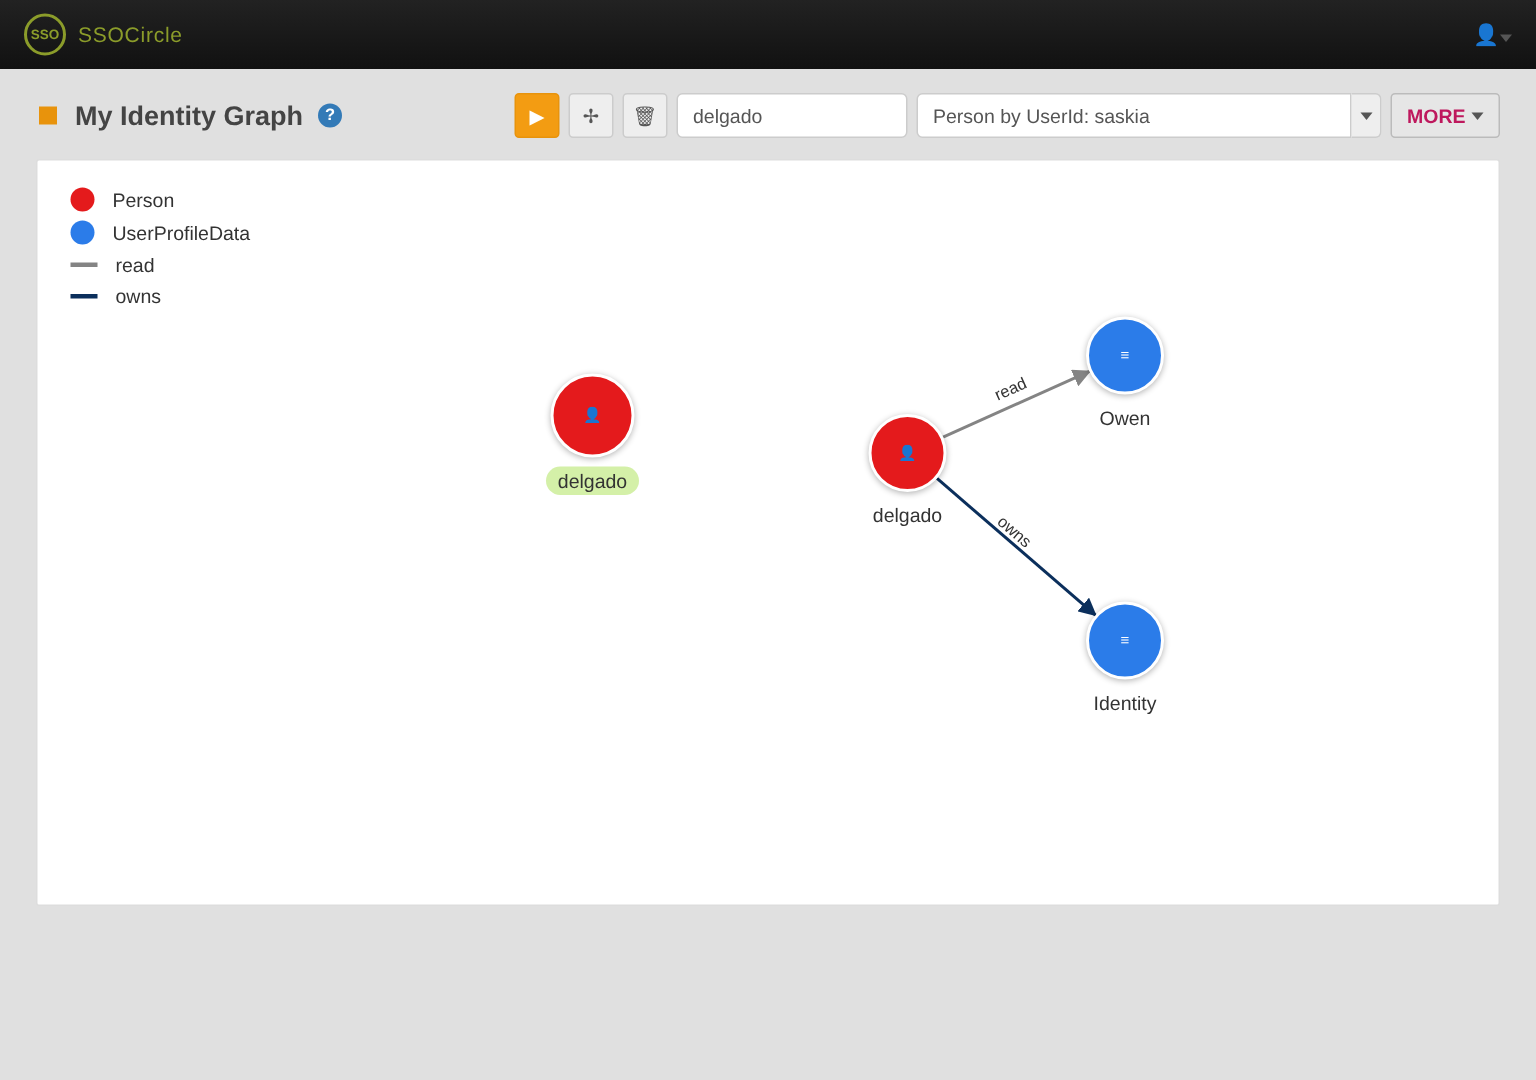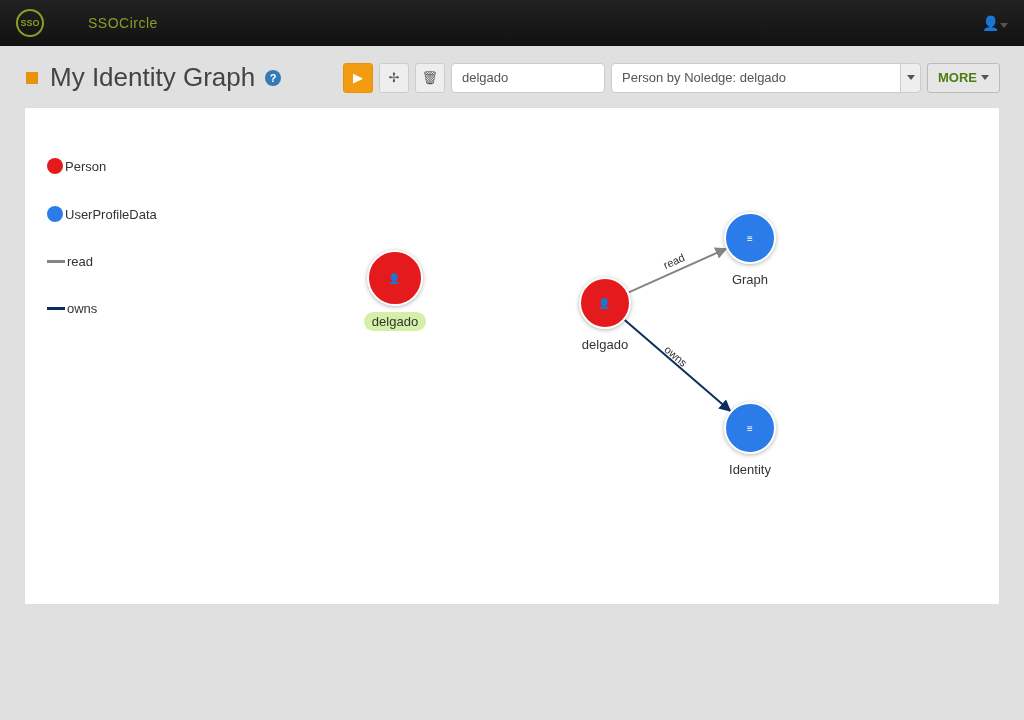--- a/index.html
+++ b/index.html
@@ -1,43 +1,43 @@
 <!DOCTYPE html>
 <html><head>
 <meta charset="utf-8">
 <style>
 * { box-sizing: border-box; margin: 0; padding: 0; }
 body { font-family: Arial, Helvetica, sans-serif; background: #e0e0e0; width: 1024px; height: 720px; overflow: hidden; }
 
 .topbar { height: 46px; background: linear-gradient(#222, #111); display: flex; align-items: center; padding: 0 16px; justify-content: space-between; }
 .brand { display: flex; align-items: center; gap: 8px; text-align: right; }
 .brand-logo { width: 28px; height: 28px; border-radius: 50%; border: 2px solid #8b9c2a; display: flex; align-items: center; justify-content: center; color: #8b9c2a; font-size: 9px; font-weight: bold; }
-.brand-text { color: #8b9c2a; font-size: 14px; letter-spacing: 0.5px; margin-left: 36px; }
+.brand-text { color: #8b9c2a; font-size: 14px; letter-spacing: 0.5px; }
 .user-menu { color: #ccc; font-size: 14px; }
 
 .content { padding: 16px 24px; }
 .header-row { display: flex; align-items: center; justify-content: space-between; margin-bottom: 14px; }
 .title-group { display: flex; align-items: center; gap: 10px; }
 .share-icon { width: 16px; height: 16px; color: #e8930c; }
-.page-title { font-size: 26px; font-weight: normal; color: #444; }
+.page-title { font-size: 18px; font-weight: bold; color: #444; }
 .help-icon { width: 16px; height: 16px; border-radius: 50%; background: #337ab7; color: #fff; display: inline-flex; align-items: center; justify-content: center; font-size: 11px; font-weight: bold; }
 
 .toolbar { display: flex; align-items: center; gap: 6px; }
 .btn { height: 30px; border: 1px solid #ccc; background: #eee; border-radius: 3px; display: inline-flex; align-items: center; justify-content: center; cursor: pointer; padding: 0 8px; font-size: 13px; color: #555; }
 .btn-play { background: #f39c12; border-color: #e8930c; color: #fff; width: 30px; padding: 0; }
 .btn-icon { width: 30px; padding: 0; }
 .search-input { height: 30px; width: 154px; border: 1px solid #ccc; border-radius: 4px; padding: 0 10px; font-size: 13px; color: #555; }
 .select-display { height: 30px; width: 290px; border: 1px solid #ccc; border-radius: 4px 0 0 4px; background: #fff; padding: 0 10px; font-size: 13px; color: #555; display: flex; align-items: center; }
 .select-caret { height: 30px; width: 20px; border: 1px solid #ccc; border-left: none; background: #eee; border-radius: 0 4px 4px 0; display: inline-flex; align-items: center; justify-content: center; }
-.btn-more { background: #e6e6e6; border-color: #bbb; font-weight: bold; color: #4d7c0f; padding: 0 10px; text-align: center; }
+.btn-more { background: #e6e6e6; border-color: #bbb; font-weight: bold; color: #be185d; padding: 0 10px; text-align: center; }
 
 .panel { background: #fff; border: 1px solid #ddd; border-radius: 2px; height: 498px; position: relative; }
 
 .legend { position: absolute; top: 18px; left: 22px; font-size: 13px; color: #333; }
-.legend-row { display: flex; align-items: center; gap: 2px; margin-bottom: 6px; margin-top: 32px; }
+.legend-row { display: flex; align-items: center; gap: 12px; margin-bottom: 6px; }
 .legend-circle { width: 16px; height: 16px; border-radius: 50%; }
 .legend-line { width: 18px; height: 3px; }
 
 .graph { position: absolute; inset: 0; }
 .node { position: absolute; text-align: center; }
 .node-circle { border-radius: 50%; border: 2px solid #fff; box-shadow: 0 1px 4px rgba(0,0,0,0.3); display: flex; align-items: center; justify-content: center; margin: 0 auto; }
 .node-label { margin-top: 6px; font-size: 13px; color: #333; display: inline-block; padding: 2px 8px; border-radius: 10px; }
 .node-label.hl { background: #d4f0a8; }
 .node-icon { color: #fff; }
 
@@ -73,21 +73,21 @@
           <span>▶</span>
         </button>
       <button class="btn btn-icon">
           <span>✢</span>
         </button>
       <button class="btn btn-icon">
           <span>🗑</span>
         </button>
       <input class="search-input" value="delgado" style="">
       <div style="display:flex">
-        <div class="select-display">Person by Noledge: delgado</div>
+        <div class="select-display">Person by UserId: saskia</div>
         <div class="select-caret">
             <span class="caret-down"></span>
           </div>
       </div>
       <button class="btn btn-more">
           <span>MORE</span> 
           <span class="caret-down" style="margin-left:4px"></span>
         </button>
     </div>
   </div>
@@ -127,19 +127,19 @@
     <div class="edge-label" style="left: 637.5px; top: 146.5px; transform: rotate(-24.1455deg);">read</div>
         <div class="edge-label" style="left: 637.5px; top: 241.5px; transform: rotate(40.7636deg);">owns</div>
         <div class="node" style="left: 330px; top: 142px; width: 80px;"><div class="node-circle" style="width: 56px; height: 56px; background: rgb(228, 26, 28);">
             <span class="node-icon" style="font-size: 10px;">👤</span>
           </div><div class="node-label hl">delgado</div></div>
         <div class="node" style="left: 540px; top: 169px; width: 80px;"><div class="node-circle" style="width: 52px; height: 52px; background: rgb(228, 26, 28);">
             <span class="node-icon" style="font-size: 10px;">👤</span>
           </div><div class="node-label">delgado</div></div>
         <div class="node" style="left: 685px; top: 104px; width: 80px;"><div class="node-circle" style="width: 52px; height: 52px; background: rgb(43, 124, 233);">
             <span class="node-icon" style="font-size: 10px;">≡</span>
-          </div><div class="node-label">Graph</div></div>
+          </div><div class="node-label">Owen</div></div>
         <div class="node" style="left: 685px; top: 294px; width: 80px;"><div class="node-circle" style="width: 52px; height: 52px; background: rgb(43, 124, 233);">
             <span class="node-icon" style="font-size: 10px;">≡</span>
           </div><div class="node-label">Identity</div></div>
       </div>
   </div>
 </div>
 
 </body></html>

